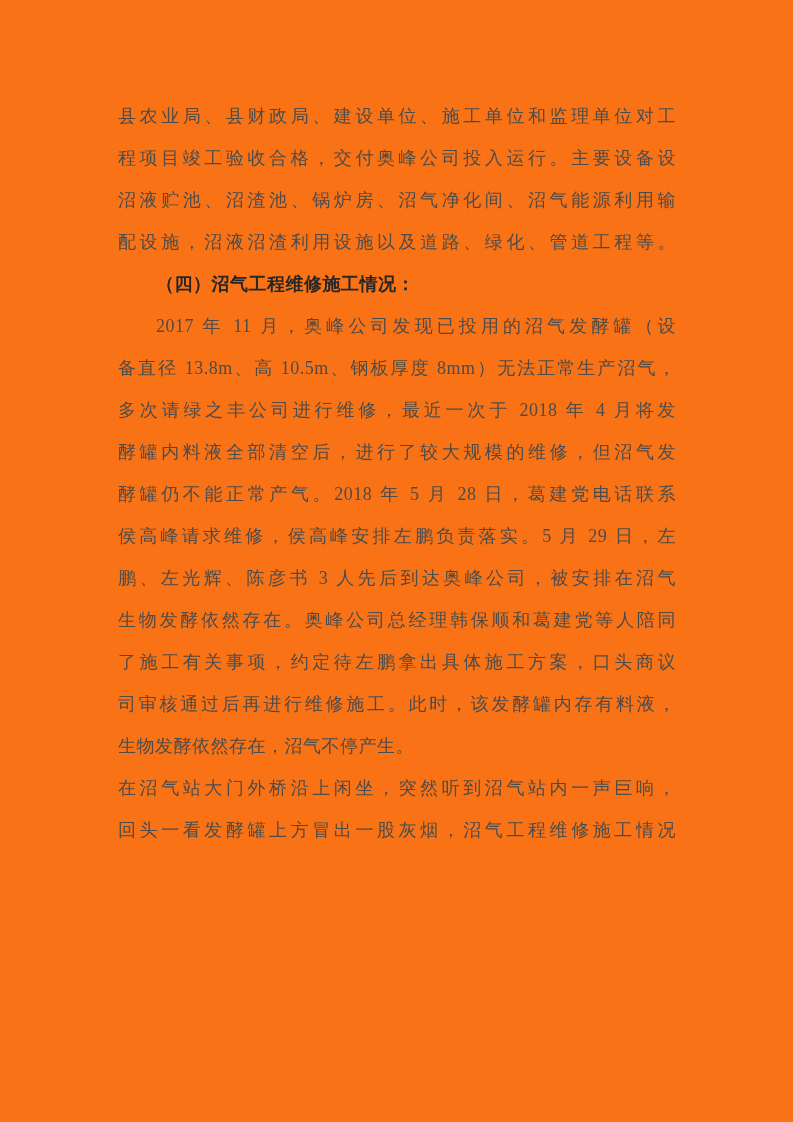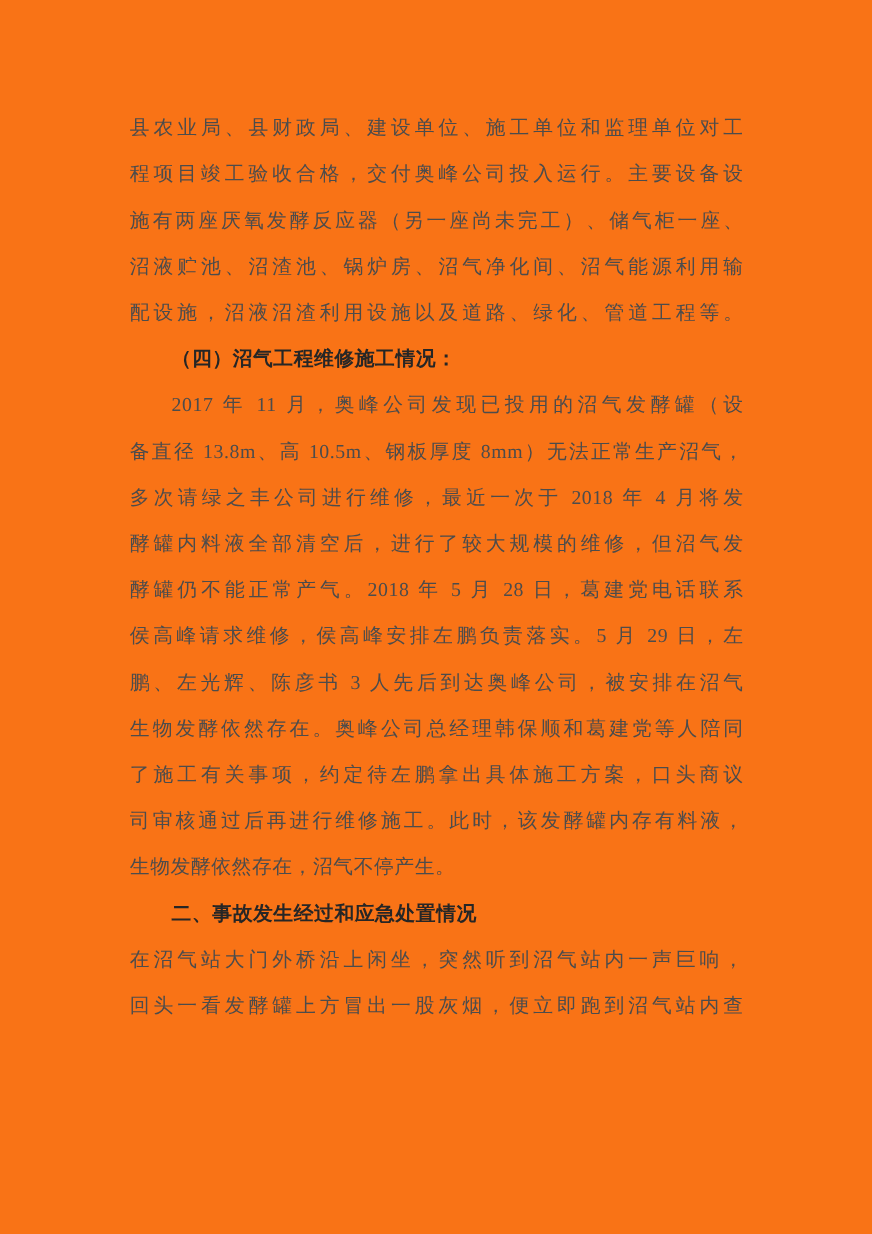--- a/index.html
+++ b/index.html
@@ -53,32 +53,30 @@
     text-align-last: left;
   }
 </style>
 </head>
 <body>
 
 <div class="page">
   <div class="content">
       <div class="line">县农业局、县财政局、建设单位、施工单位和监理单位对工</div>
       <div class="line">程项目竣工验收合格，交付奥峰公司投入运行。主要设备设</div>
-      <div class="line">施有两座厌氧发酵反应器（另一座尚未完工）、储气柜一座、</div>
       <div class="line">沼液贮池、沼渣池、锅炉房、沼气净化间、沼气能源利用输</div>
       <div class="line">配设施，沼液沼渣利用设施以及道路、绿化、管道工程等。</div>
       <div class="line heading-kai indent">（四）沼气工程维修施工情况：</div>
       <div class="line indent">2017 年 11 月，奥峰公司发现已投用的沼气发酵罐（设</div>
       <div class="line">备直径 13.8m、高 10.5m、钢板厚度 8mm）无法正常生产沼气，</div>
       <div class="line">多次请绿之丰公司进行维修，最近一次于 2018 年 4 月将发</div>
       <div class="line">酵罐内料液全部清空后，进行了较大规模的维修，但沼气发</div>
       <div class="line">酵罐仍不能正常产气。2018 年 5 月 28 日，葛建党电话联系</div>
       <div class="line">侯高峰请求维修，侯高峰安排左鹏负责落实。5 月 29 日，左</div>
       <div class="line">鹏、左光辉、陈彦书 3 人先后到达奥峰公司，被安排在沼气</div>
       <div class="line">生物发酵依然存在。奥峰公司总经理韩保顺和葛建党等人陪同</div>
       <div class="line">了施工有关事项，约定待左鹏拿出具体施工方案，口头商议</div>
       <div class="line">司审核通过后再进行维修施工。此时，该发酵罐内存有料液，</div>
       <div class="line align-left">生物发酵依然存在，沼气不停产生。</div>
-      <div class="line heading-hei indent">二、事故发生经过和应急处置情况</div>
       <div class="line">在沼气站大门外桥沿上闲坐，突然听到沼气站内一声巨响，</div>
-      <div class="line">回头一看发酵罐上方冒出一股灰烟，便立即跑到沼气站内查</div>
+      <div class="line">回头一看发酵罐上方冒出一股灰烟，沼气工程维修施工情况</div>
     </div>
 </div>
 
 </body></html>

